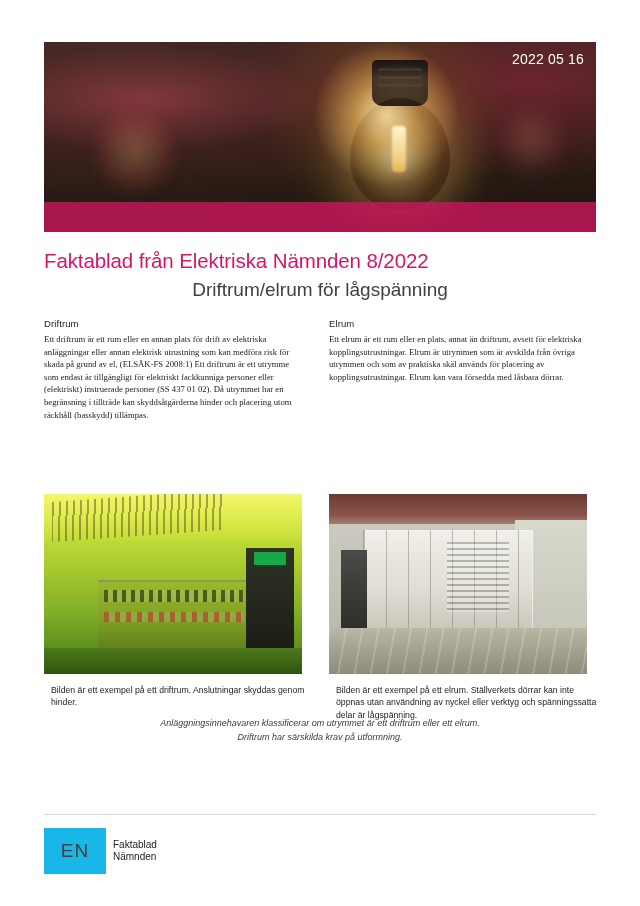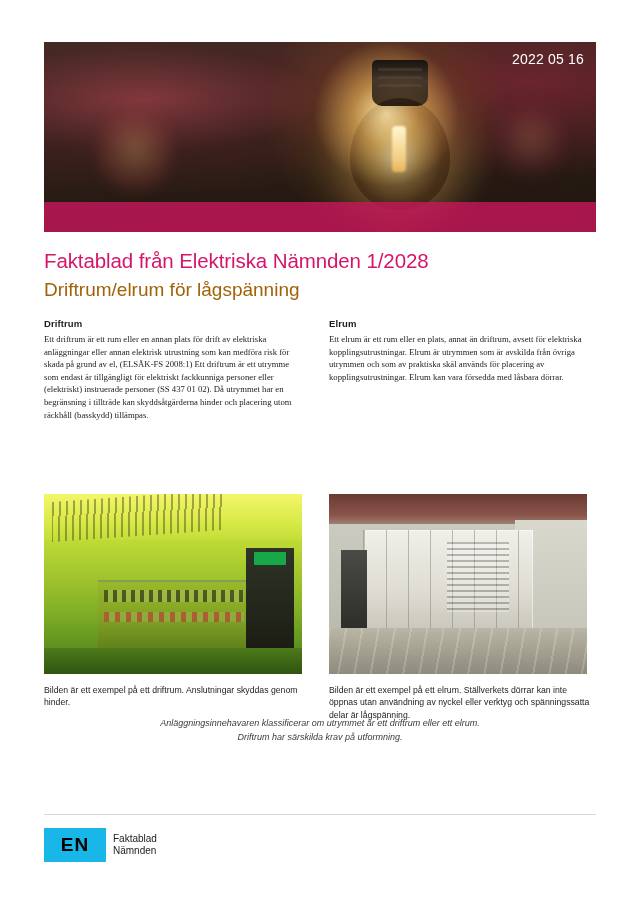--- a/index.html
+++ b/index.html
@@ -117,35 +117,36 @@
   
   .title-block { position: absolute; left: 44px; top: 248px; width: 552px; }
   .doc-title {
     color: #d4166a;
     font-size: 20.5px;
     font-weight: 400;
     letter-spacing: -0.1px;
     line-height: 26px;
   }
   .doc-subtitle {
-    color: #a16207;
+    color: #404040;
     font-size: 19px;
     font-weight: 400;
     line-height: 25px;
     margin-top: 3px;
+    text-align: center;
   }
 
   
   .cols { position: absolute; left: 44px; top: 318px; width: 552px; }
   .col { position: absolute; top: 0; width: 258px; }
   .col.left { left: 0; }
   .col.right { left: 285px; }
   .col h3 {
     font-size: 9.5px;
-    font-weight: 700;
+    font-weight: 400;
     color: #1d1d1d;
     margin-bottom: 4px;
     letter-spacing: 0.1px;
   }
   .col p {
     font-size: 8.7px;
     line-height: 12.6px;
     color: #232323;
     text-align: left;
     font-family: Liberation Serif, serif;
@@ -238,21 +239,21 @@
     position: absolute; left: 0; bottom: 0; width: 100%; height: 46px;
     background: linear-gradient(180deg, #b9b6a6 0%, #8e8b7c 100%);
   }
   .ph-elrum .floor2::after {
     content: "";
     position: absolute; left: 0; top: 0; width: 100%; height: 100%;
     background: repeating-linear-gradient(100deg, rgba(255,255,255,0.18) 0 2px, rgba(0,0,0,0) 2px 16px);
   }
 
   
-  .caption { position: absolute; top: 684px; width: 262px; }
+  .caption { position: absolute; top: 684px; width: 262px; margin-left: 7px; }
   .caption.left { left: 44px; }
   .caption.right { left: 329px; width: 266px; }
   .caption p {
     font-size: 8.7px;
     line-height: 12.4px;
     color: #232323;
   }
 
   
   .note {
@@ -281,25 +282,25 @@
   .logo-en {
     position: absolute;
     left: 44px;
     top: 828px;
     display: flex;
     align-items: center;
     gap: 7px;
   }
   .logo-en .mark {
     width: 62px;
-    height: 34px;
+    height: 46px;
     background: #19b6e8;
-    color: #000000;
+    color: #404040;
     font-size: 19px;
-    font-weight: 700;
+    font-weight: 400;
     letter-spacing: 1px;
     display: flex;
     align-items: center;
     justify-content: center;
   }
   .logo-en .words {
     font-size: 10px;
     line-height: 12px;
     color: #222222;
   }
@@ -339,21 +340,21 @@
         <div class="cap"></div>
         <div class="glass"></div>
         <div class="filament"></div>
       </div>
     </div>
     <div class="hero-magenta-band"></div>
     <div class="hero-date">2022 05 16</div>
   </div>
 
   <div class="title-block">
-    <div class="doc-title">Faktablad från Elektriska Nämnden 1/2028</div>
+    <div class="doc-title">Faktablad från Elektriska Nämnden 8/2022</div>
     <div class="doc-subtitle">Driftrum/elrum för lågspänning</div>
   </div>
 
   <div class="cols">
     <div class="col left">
       <h3>Driftrum</h3>
       <p>Ett driftrum är ett rum eller en annan plats för drift av elektriska anläggningar eller annan elektrisk utrustning som kan medföra risk för skada på grund av el, (ELSÄK-FS 2008:1) Ett driftrum är ett utrymme som endast är tillgängligt för elektriskt fackkunniga personer eller (elektriskt) instruerade personer (SS 437 01 02). Då utrymmet har en begränsning i tillträde kan skyddsåtgärderna hinder och placering utom räckhåll (basskydd) tillämpas.</p>
     </div>
     <div class="col right">
       <h3>Elrum</h3>

